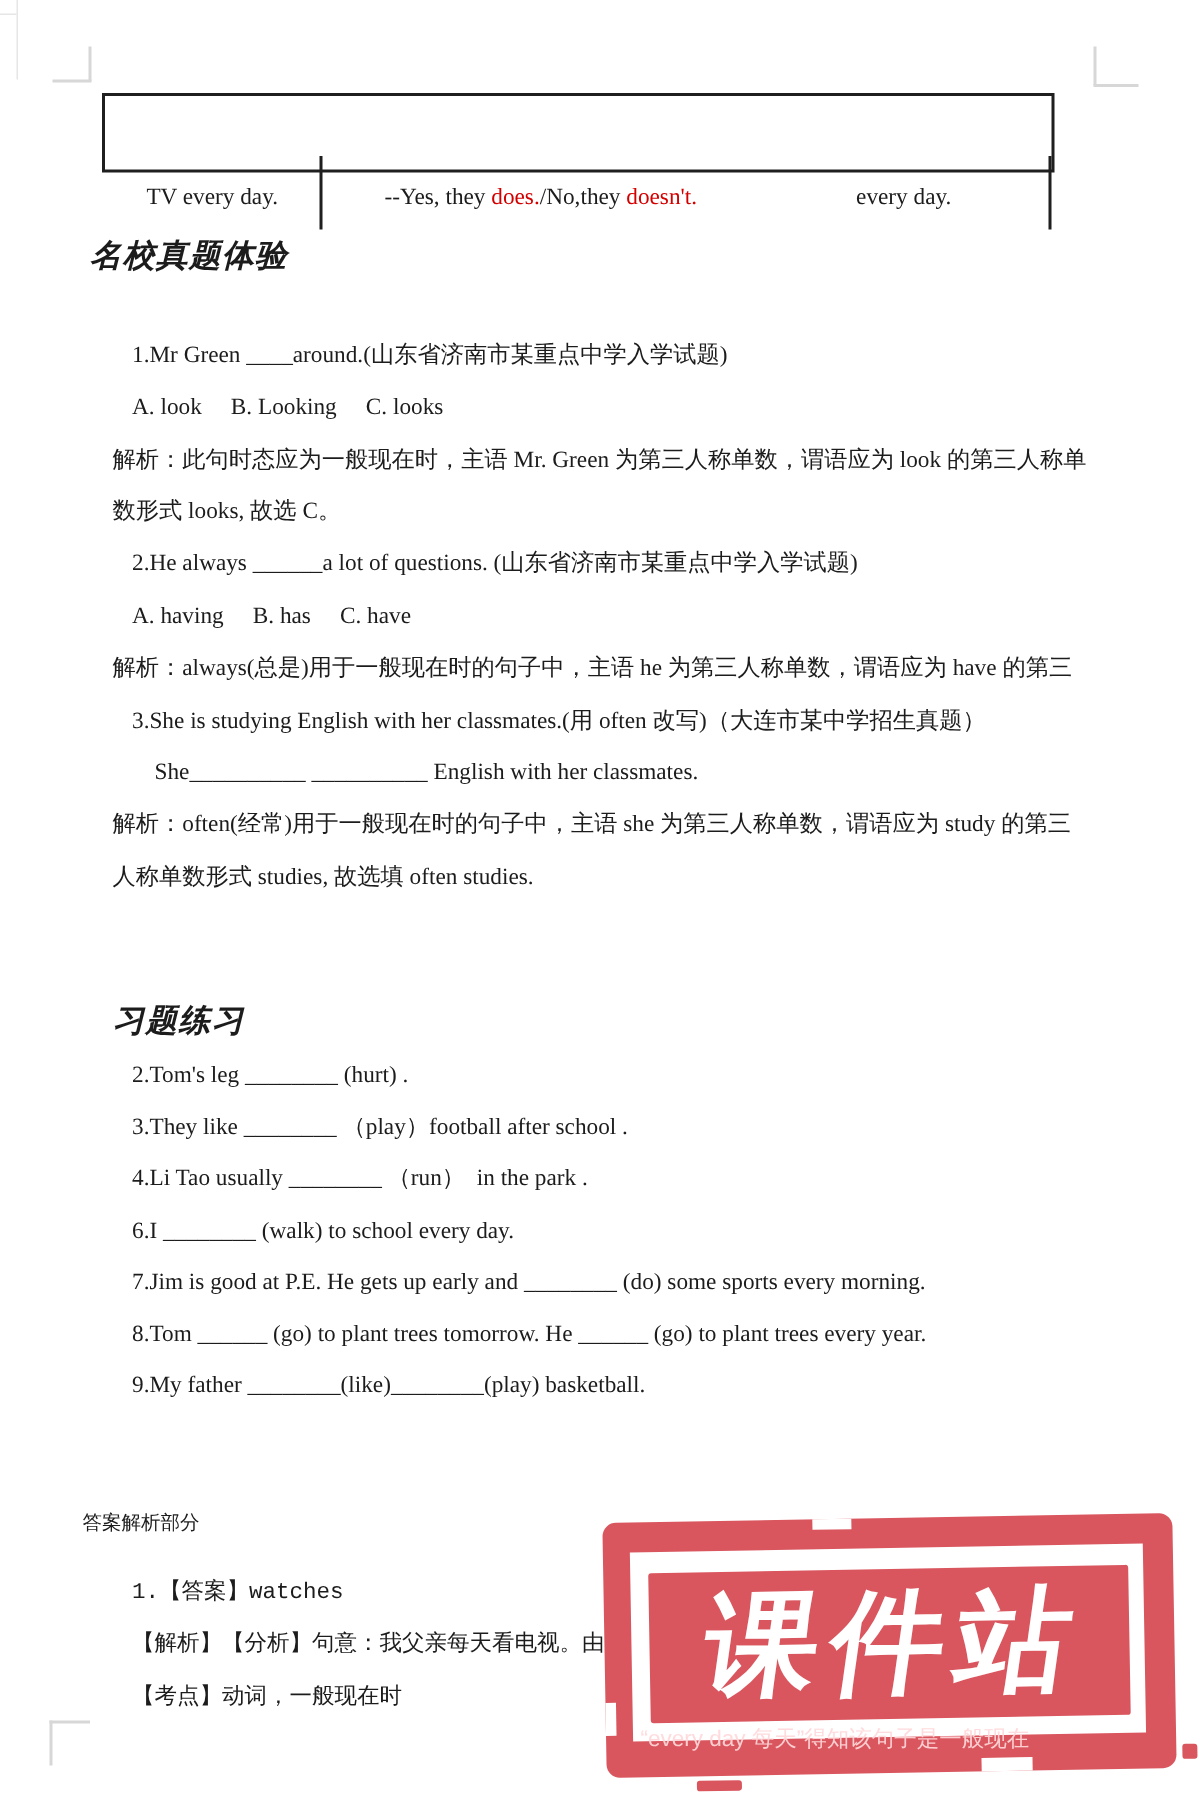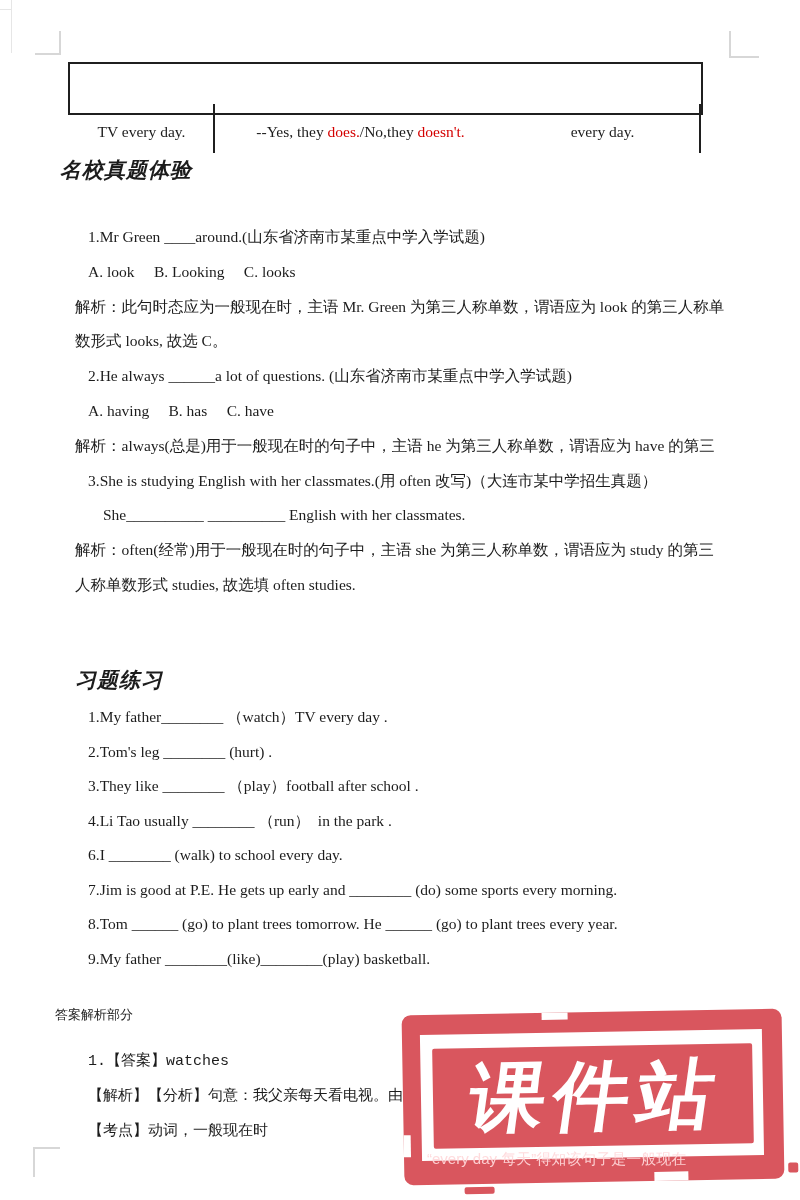--- a/index.html
+++ b/index.html
@@ -151,21 +151,20 @@
   <div class="ln ind0">解析：always(总是)用于一般现在时的句子中，主语 he 为第三人称单数，谓语应为 have 的第三</div>
   <div class="ln ind1">3.She is studying English with her classmates.(用 often 改写)（大连市某中学招生真题）</div>
   <div class="ln ind2">She__________ __________ English with her classmates.</div>
   <div class="ln ind0">解析：often(经常)用于一般现在时的句子中，主语 she 为第三人称单数，谓语应为 study 的第三</div>
   <div class="ln ind0">人称单数形式 studies, 故选填 often studies.</div>
 </div>
 
 <div id="practice-heading" class="h-big">习题练习</div>
 
 <div id="practice-body">
-  <div class="ln ind1">1.My father________ （watch）TV every day .</div>
   <div class="ln ind1">2.Tom's leg ________ (hurt) .</div>
   <div class="ln ind1">3.They like ________ （play）football after school .</div>
   <div class="ln ind1">4.Li Tao usually ________ （run）  in the park .</div>
   <div class="ln ind1">6.I ________ (walk) to school every day.</div>
   <div class="ln ind1">7.Jim is good at P.E. He gets up early and ________ (do) some sports every morning.</div>
   <div class="ln ind1">8.Tom ______ (go) to plant trees tomorrow. He ______ (go) to plant trees every year.</div>
   <div class="ln ind1">9.My father ________(like)________(play) basketball.</div>
 </div>
 
 <div id="answers-heading">答案解析部分</div>

